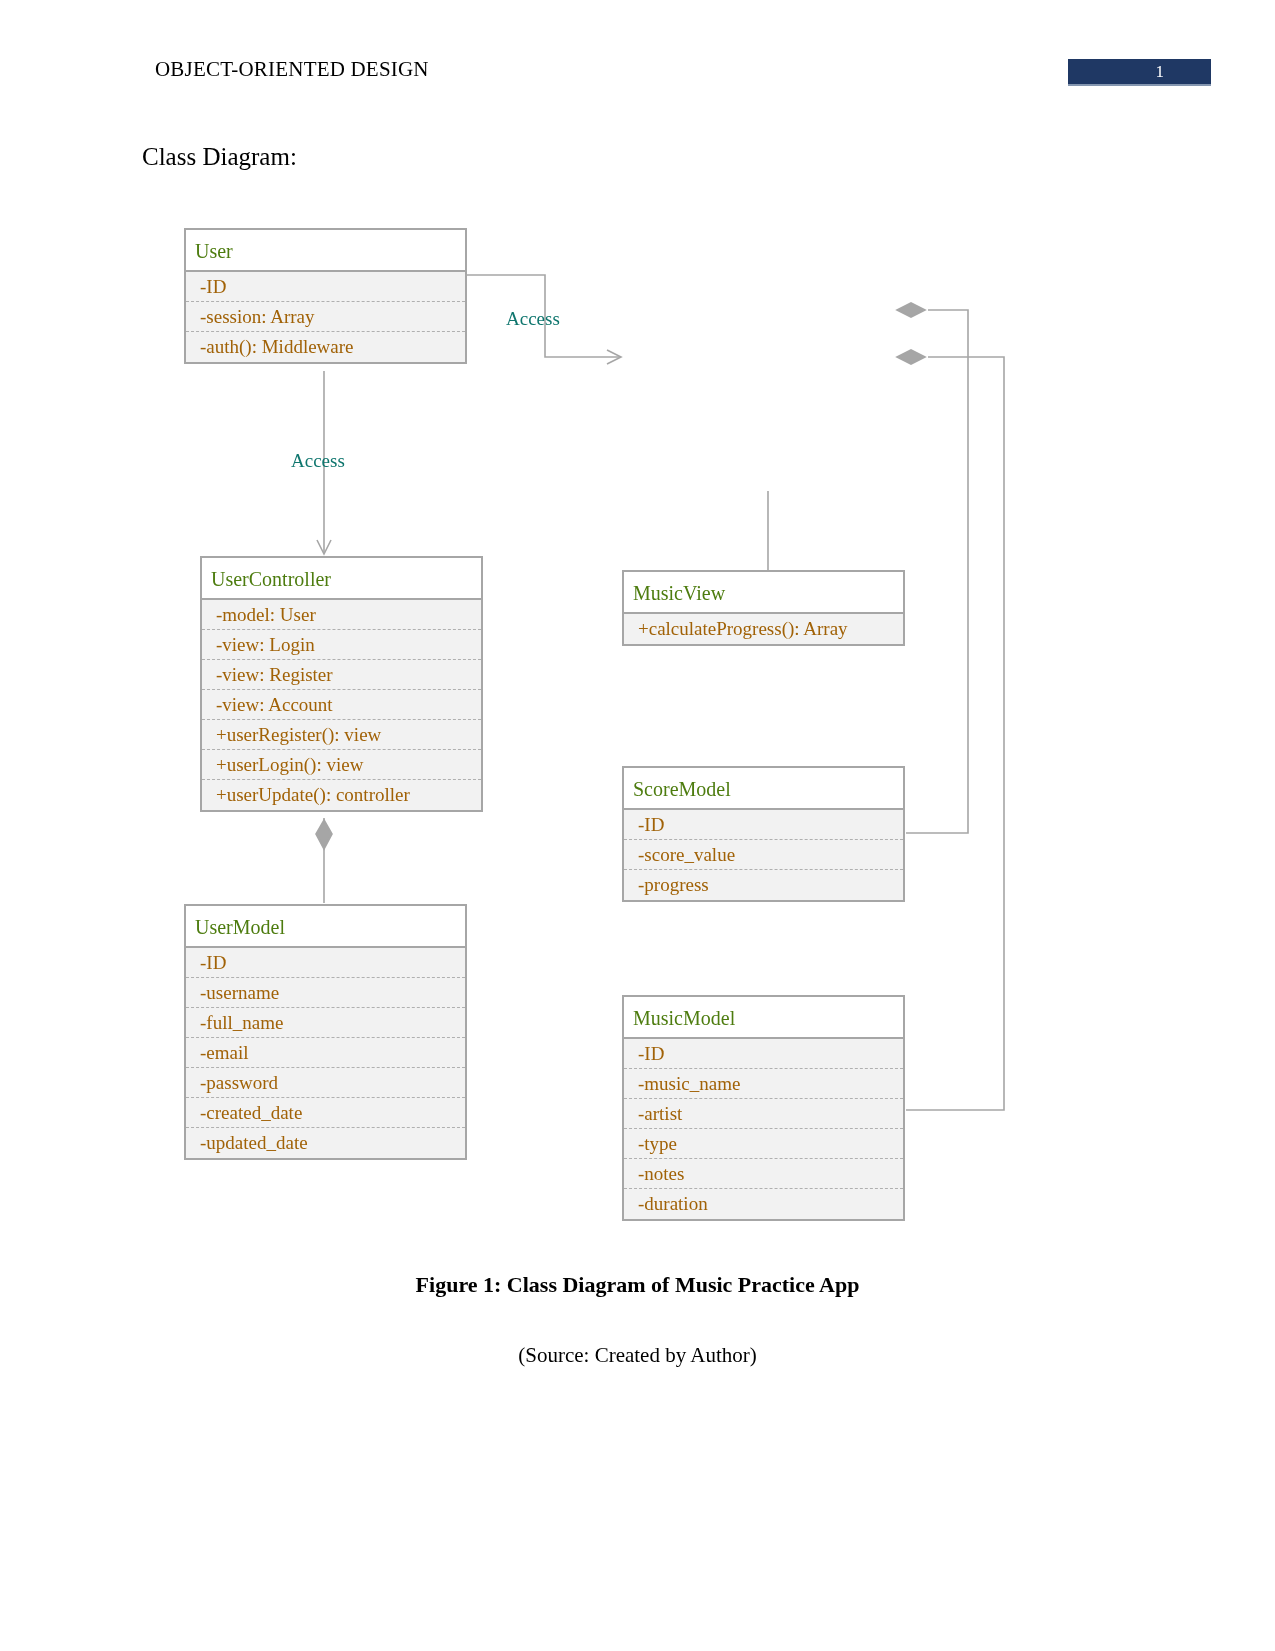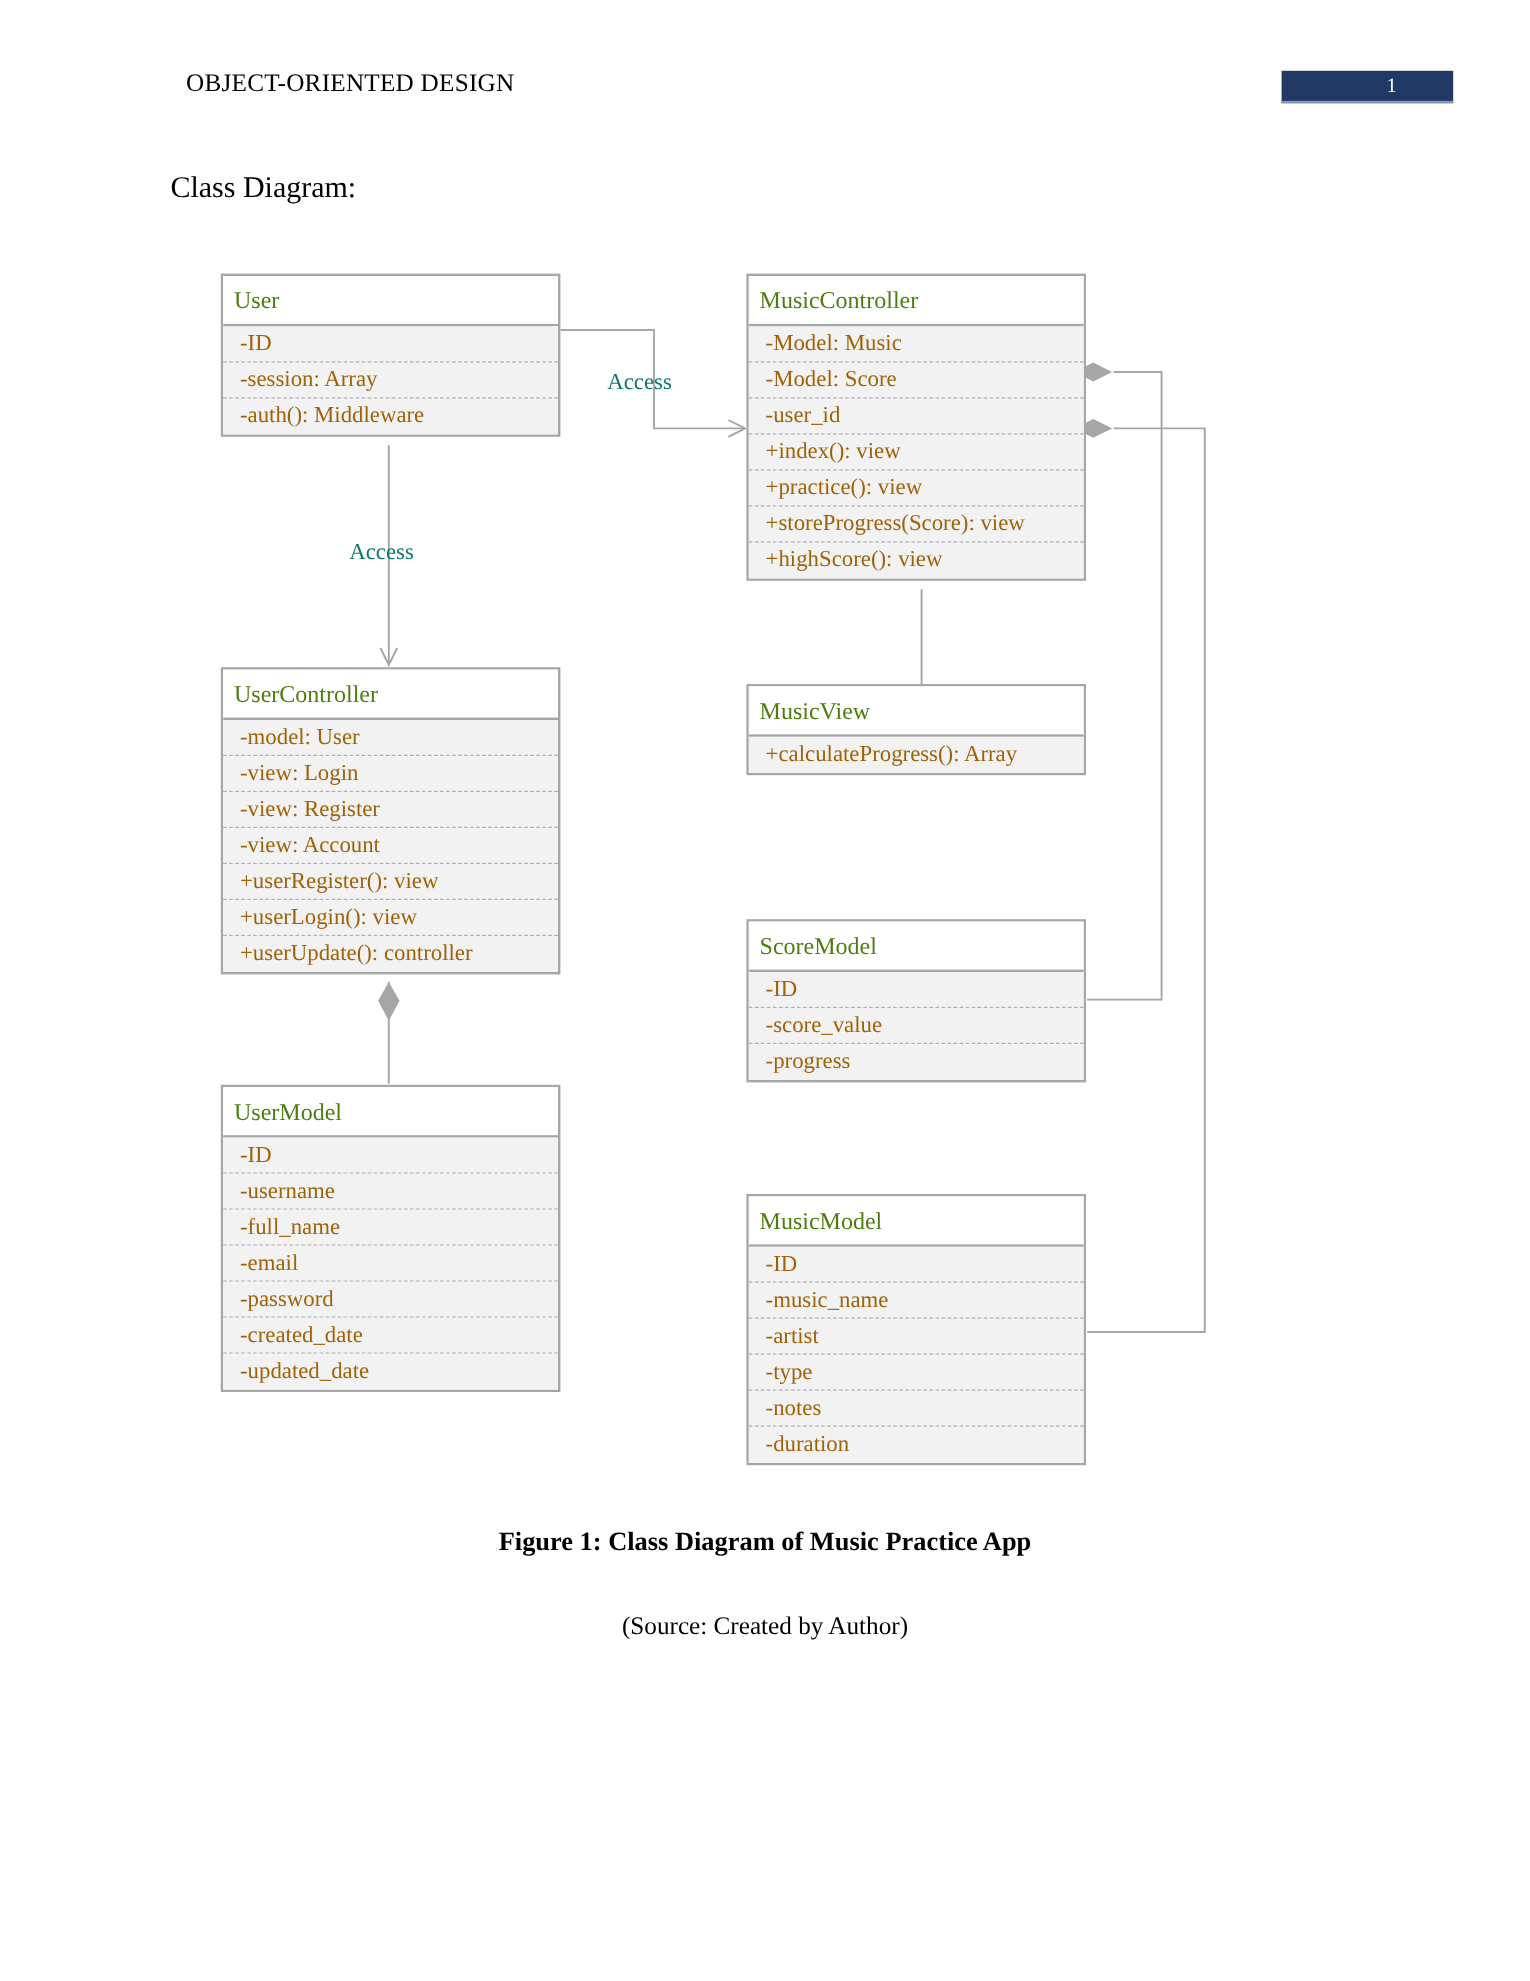--- a/index.html
+++ b/index.html
@@ -179,34 +179,22 @@
 
   <div class="uml-class" style="left:184px; top:228px; width:283px;">
     <div class="uml-class-title">User</div>
     <div class="uml-class-body">
       <div class="uml-row">-ID</div>
       <div class="uml-row">-session: Array</div>
       <div class="uml-row">-auth(): Middleware</div>
     </div>
   </div>
 
-  <div class="uml-class" style="left:622px; top:228px; width:283px;">
-    <div class="uml-class-title">MusicController</div>
-    <div class="uml-class-body">
-      <div class="uml-row">-Model: Music</div>
-      <div class="uml-row">-Model: Score</div>
-      <div class="uml-row">-user_id</div>
-      <div class="uml-row">+index(): view</div>
-      <div class="uml-row">+practice(): view</div>
-      <div class="uml-row">+storeProgress(Score):  view</div>
-      <div class="uml-row">+highScore(): view</div>
-    </div>
-  </div>
-
-  <div class="uml-class" style="left:184px; top:556px; width:283px;">
+
+  <div class="uml-class" style="left:200px; top:556px; width:283px;">
     <div class="uml-class-title">UserController</div>
     <div class="uml-class-body">
       <div class="uml-row">-model: User</div>
       <div class="uml-row">-view: Login</div>
       <div class="uml-row">-view: Register</div>
       <div class="uml-row">-view: Account</div>
       <div class="uml-row">+userRegister(): view</div>
       <div class="uml-row">+userLogin(): view</div>
       <div class="uml-row">+userUpdate(): controller</div>
     </div>

